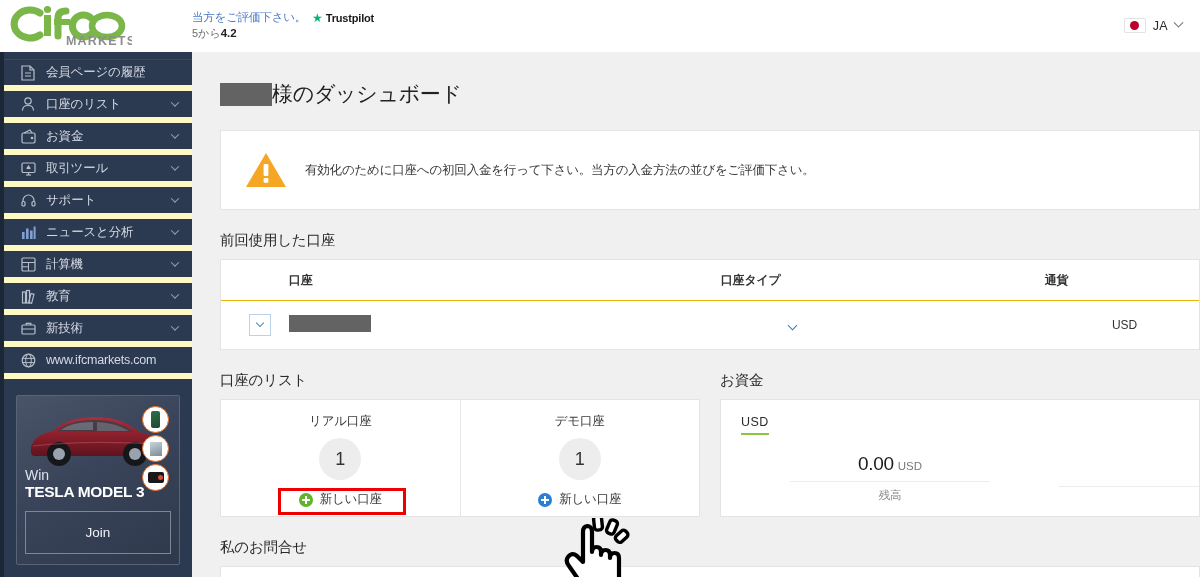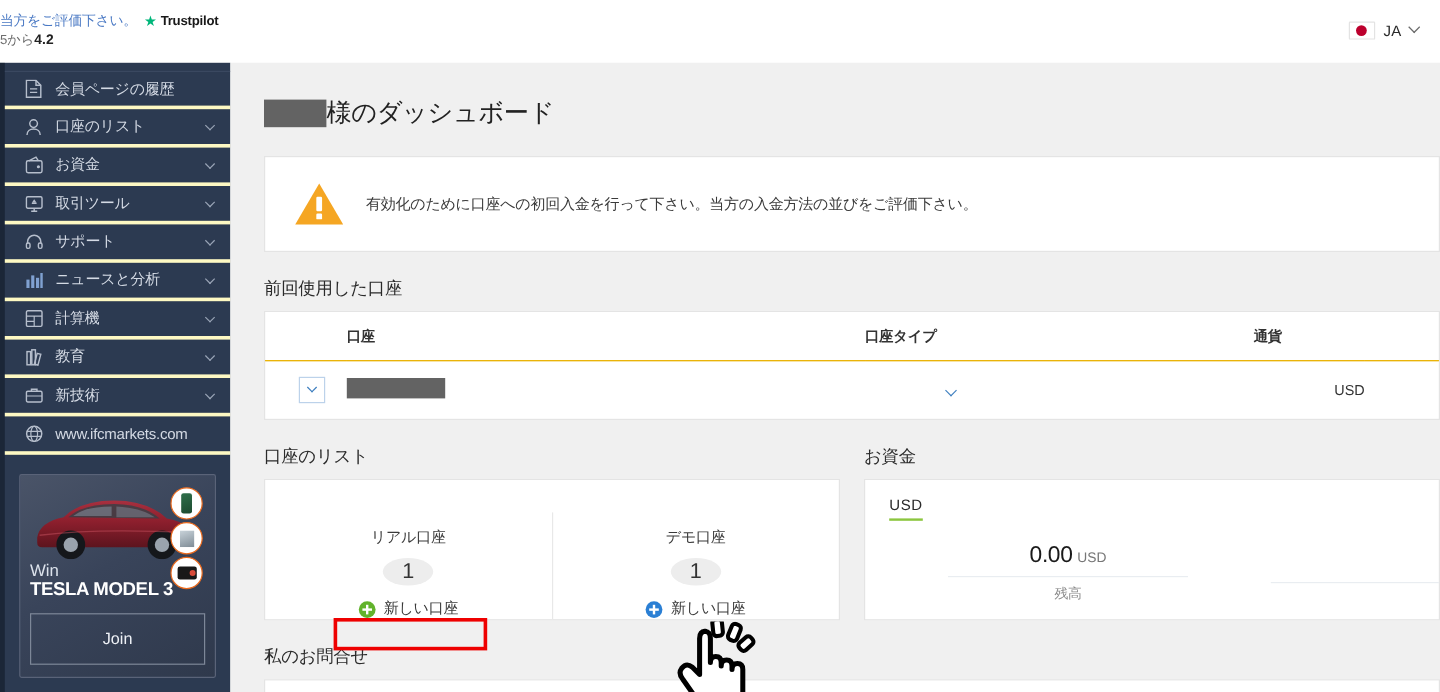--- a/index.html
+++ b/index.html
@@ -44,21 +44,21 @@
   
   .sidebar {
     width: 192px; min-width: 192px; background: #2c3a51;
     border-left: 4px solid #1b2637;
     display: flex; flex-direction: column; position: relative;
     padding-top: 7px;
   }
   .nav-item {
     height: 32px; display: flex; align-items: center; gap: 10px;
     padding: 0 14px 0 16px; color: #d4dae4; font-size: 12.5px;
-    border-bottom: 3px solid #fef9c3; position: relative; cursor: pointer;
+    border-bottom: 6px solid #fef9c3; position: relative; cursor: pointer;
   }
   .nav-item:first-child { border-top: 1px solid #3a4860; }
   .nav-icon { width: 16px; height: 16px; display: flex; align-items: center; justify-content: center; flex: 0 0 16px; opacity: .85; }
   .nav-icon svg { display: block; }
   .nav-label { flex: 1; white-space: nowrap; letter-spacing: -0.2px; }
   .nav-chev { width: 6px; height: 6px; border-right: 1.3px solid #9aa5b7; border-bottom: 1.3px solid #9aa5b7; transform: rotate(45deg) translate(-1px,-1px); flex: 0 0 auto; }
 
   
   .promo {
     margin: 16px 12px 0 12px;
@@ -119,21 +119,21 @@
   .chev-blue { width: 6px; height: 6px; border-right: 1.6px solid #3d7ebf; border-bottom: 1.6px solid #3d7ebf; transform: rotate(45deg) translate(-1.5px,-1.5px); }
   .cell-redact { display: inline-block; background: #636363; height: 17px; width: 82px; }
   .type-chev { width: 7px; height: 7px; border-right: 1.6px solid #3d7ebf; border-bottom: 1.6px solid #3d7ebf; transform: rotate(45deg); display: inline-block; margin-left: 68px; margin-top:-4px;}
 
   
   .two-col { display: flex; gap: 20px; }
   .col-left { width: 480px; flex: 0 0 480px; }
   .col-right { flex: 1; min-width: 0; }
 
   .acct-card { height: 118px; display: flex; align-items: stretch; }
-  .acct-half { flex: 1; display: flex; flex-direction: column; align-items: center; padding-top: 13px; position: relative; margin-top: 27px; }
+  .acct-half { flex: 1; display: flex; flex-direction: column; align-items: center; padding-top: 13px; position: relative; }
   .acct-half + .acct-half { border-left: 1px solid #e8e8e8; }
   .acct-kind { font-size: 12.5px; color: #3a3a3a; letter-spacing: -0.2px; }
   .acct-circle {
     width: 42px; height: 42px; border-radius: 50%; background: #ededed;
     display: flex; align-items: center; justify-content: center;
     font-size: 18px; color: #333; margin-top: 8px;
   }
   .acct-new { display: flex; align-items: center; gap: 7px; margin-top: 11px; font-size: 12.5px; color: #3a3a3a; cursor: pointer; letter-spacing: -0.2px; }
   .plus-ic { width: 14px; height: 14px; border-radius: 50%; display: flex; align-items: center; justify-content: center; position: relative; flex: 0 0 14px; }
   .plus-ic:before, .plus-ic:after { content: ""; position: absolute; background: #fff; }
@@ -157,20 +157,34 @@
 
   
   .cursor { position: absolute; left: 366px; top: 466px; z-index: 40; pointer-events: none; }
 </style>
 </head>
 <body>
 
 <div class="page">
 
   <div class="topbar">
+    <div class="logo-wrap">
+      <svg class="logo-svg" width="122" height="42" viewBox="0 0 122 42">
+        <g fill="none" stroke="#7ab648" stroke-width="7" stroke-linecap="round">
+          <path d="M30 8 A16 14 0 1 0 30 30"></path>
+        </g>
+        <rect x="34" y="10" width="7" height="21" fill="#7ab648"></rect>
+        <circle cx="37.5" cy="4.5" r="3.6" fill="#7ab648"></circle>
+        <path d="M48 31 L48 13 Q48 6 56 6" stroke="#7ab648" stroke-width="7" fill="none" stroke-linecap="round"></path>
+        <rect x="44" y="14" width="16" height="6" fill="#7ab648"></rect>
+        <path d="M81 13 A11 11 0 1 0 81 29" stroke="#7ab648" stroke-width="7" fill="none" stroke-linecap="round"></path>
+        <ellipse cx="97" cy="21" rx="15" ry="11" stroke="#7ab648" stroke-width="6.5" fill="none"></ellipse>
+        <text x="56" y="40" font-family="Liberation Sans, sans-serif" font-size="12.5" font-weight="bold" fill="#8d8d8d" letter-spacing="1.2">MARKETS</text>
+      </svg>
+    </div>
 
     <div class="trust">
       <div class="trust-row1">
         <span class="trust-link">当方をご評価下さい。</span>
         <span class="trust-brand">
           <span class="tp-star">★</span>
           <span class="tp-name">Trustpilot</span>
         </span>
       </div>
       <div class="trust-row2">

